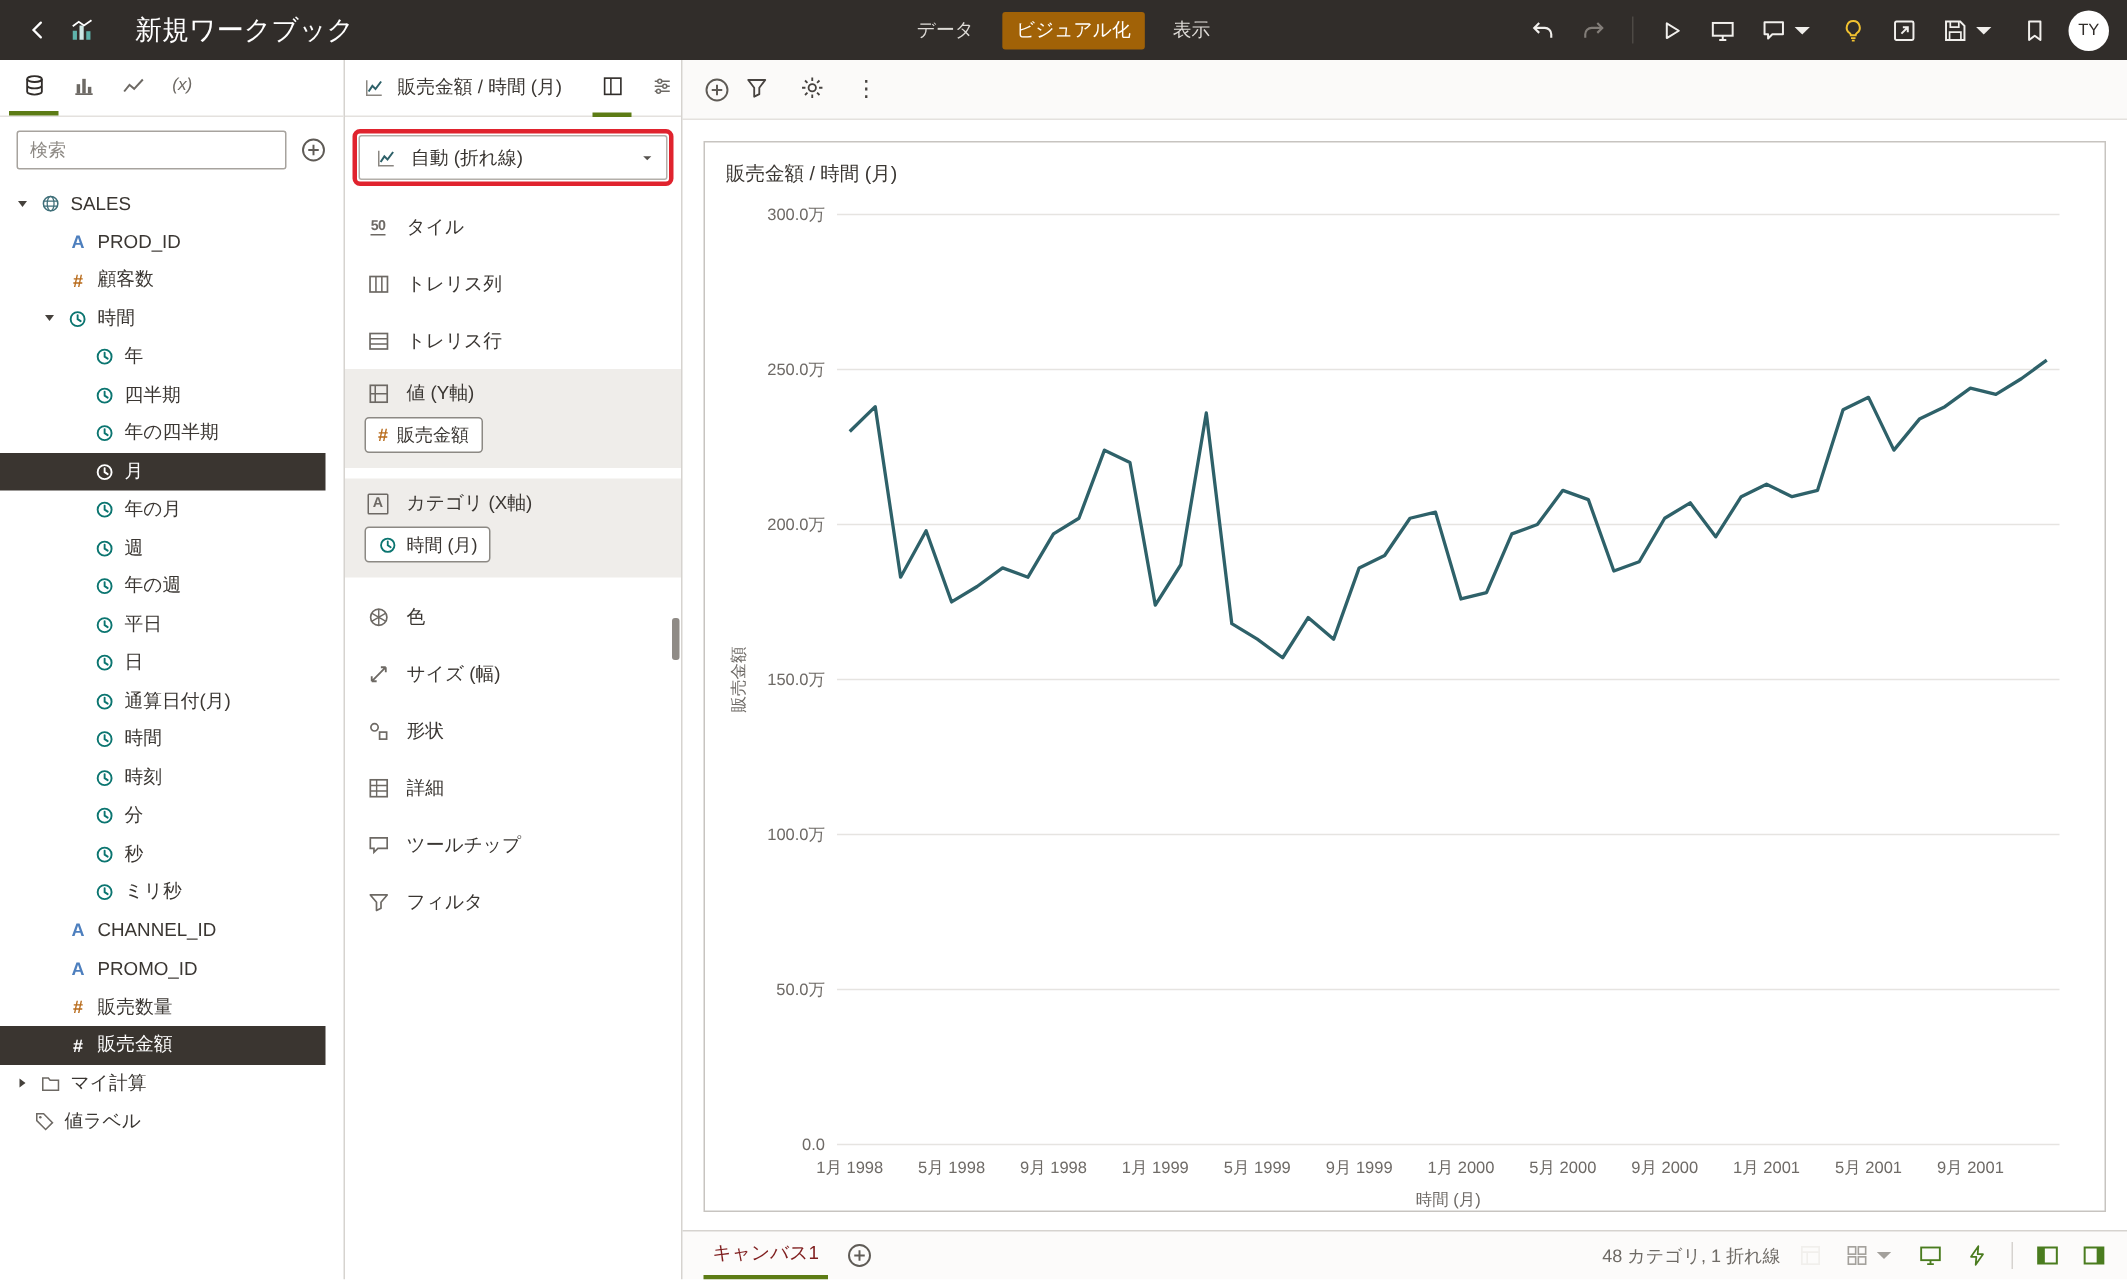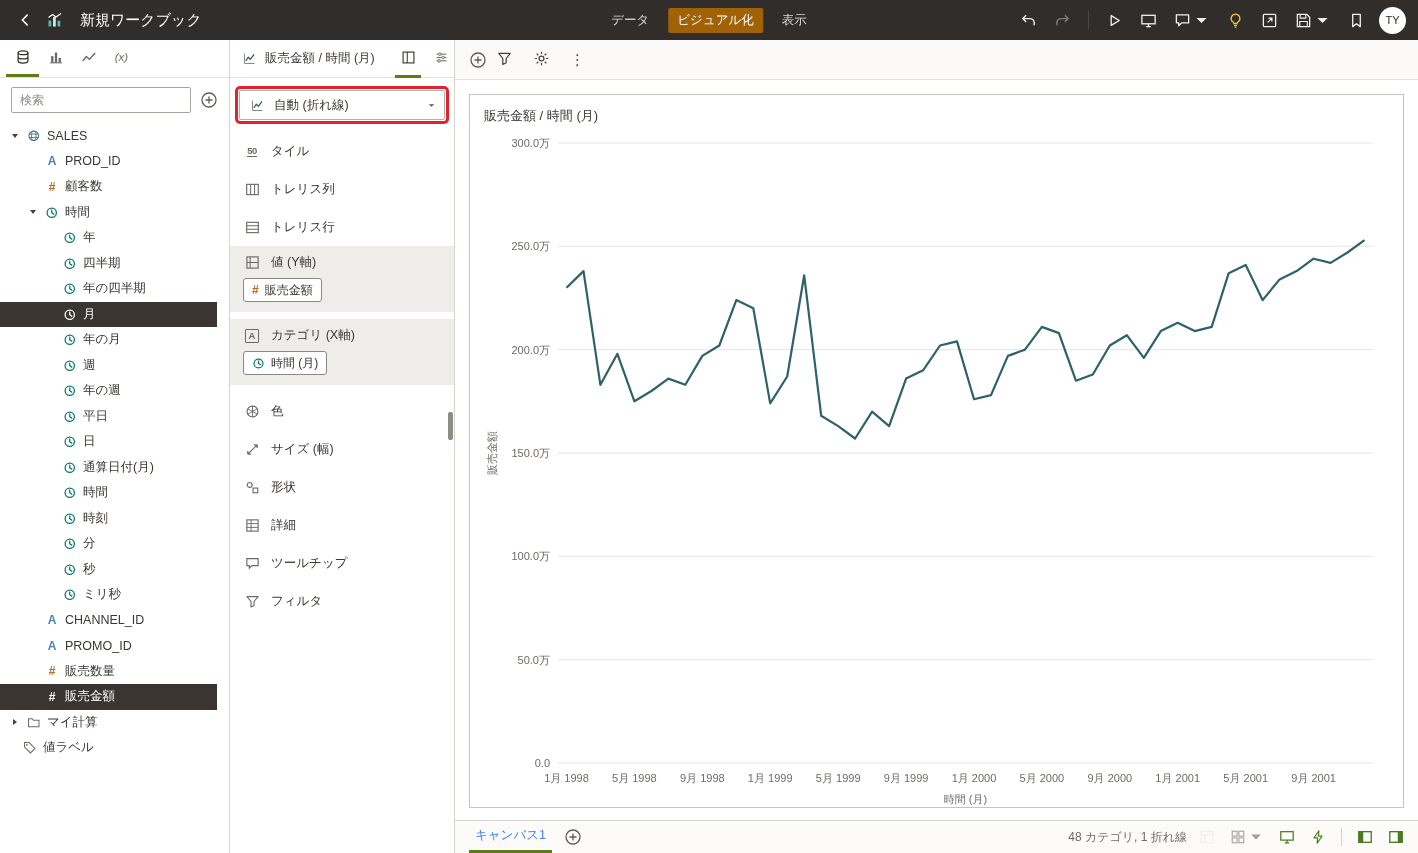--- a/index.html
+++ b/index.html
@@ -3,21 +3,21 @@
 <meta charset="utf-8">
 <style>
 *{margin:0;padding:0;box-sizing:border-box}
 body{width:1418px;height:853px;overflow:hidden;font-family:"Liberation Sans","DejaVu Sans",sans-serif;background:#fff;color:#3a3632;font-size:12.5px}
 .app{width:100%;height:100%;display:flex;flex-direction:column}
 .topbar{position:relative;height:40px;flex:0 0 40px;background:#312d2a;display:flex;align-items:center;padding:0 12px;color:#fff}
 .tb-left{display:flex;align-items:center;gap:8px}
 .tb-btn{background:none;border:none;color:#fff;width:26px;height:26px;display:flex;align-items:center;justify-content:center;cursor:pointer}
 .tb-btn svg{width:16px;height:16px}
 .tb-logo{display:flex}.tb-logo svg{width:18px;height:18px}
-.tb-title{font-size:15px;margin-left:8px;white-space:nowrap}
+.tb-title{font-size:18px;margin-left:18px;white-space:nowrap}
 .tb-center{position:absolute;left:50%;top:0;height:100%;transform:translateX(-50%);display:flex;align-items:center;gap:10px}
 .nav-item{color:#dedbd7;padding:4px 9px;border-radius:2px;cursor:pointer;white-space:nowrap}
 .nav-item.active{background:#a16207;color:#fff}
 .tb-actions{margin-left:auto;display:flex;align-items:center;gap:17px;margin-right:14px}
 .tb-icon{display:flex;align-items:center;gap:2px;color:#f1efec;cursor:pointer}
 .tb-icon svg{width:17px;height:17px}
 .tb-icon.dim{color:#827d78}
 .tb-divider{width:1px;height:18px;background:#4d4944}
 .avatar{width:27px;height:27px;border-radius:50%;background:#ffffff;color:#312d2a;display:flex;align-items:center;justify-content:center;font-size:11px;font-weight:normal;cursor:pointer}
 .content{flex:1;display:flex;min-height:0}
@@ -71,21 +71,21 @@
 .filter-bar{height:40px;flex:0 0 40px;border-bottom:1px solid #e4e1de;background:#fbfaf9;display:flex;align-items:center;gap:9px;padding:0 14px}
 .fb-text{color:#6e6a65;flex:1;white-space:nowrap;overflow:hidden}
 .fb-icons{display:flex;align-items:center;gap:20px;color:#474340;margin-right:2px}
 .fb-icons svg{width:17px;height:17px}
 .kebab{font-size:15px;line-height:1;cursor:pointer}
 .canvas-area{flex:1;min-height:0;position:relative}
 .viz-card{position:absolute;left:14px;top:14px;right:14px;bottom:12px;border:1px solid #c7c4c0;background:#fff;display:flex;flex-direction:column;padding:10px 12px 4px}
 .viz-title{font-size:13px;padding:2px 2px 6px;flex:0 0 auto}
 .chart-box{flex:1;min-height:0}
 .bottom-bar{height:33px;flex:0 0 33px;border-top:1px solid #d6d3cf;background:#fcfbfa;display:flex;align-items:center;padding:0 14px;gap:12px}
-.canvas-tab{height:100%;display:flex;align-items:center;padding:0 6px;border-bottom:3px solid #5d7c15;color:#3b82f6;cursor:pointer}
+.canvas-tab{height:100%;display:flex;align-items:center;padding:0 6px;border-bottom:3px solid #5d7c15;color:#7f1d1d;cursor:pointer}
 .bb-status{margin-left:auto;color:#6e6a65;font-size:12px}
 .bb-icons{display:flex;align-items:center;gap:15px;color:#6d6964}
 .bb-icons svg{width:16px;height:16px}
 .bb-green{color:#4a7c1f}.bb-dim{color:#a3a09b}
 </style>
 </head>
 <body>
 
 <div class="app">
   <header class="topbar">

